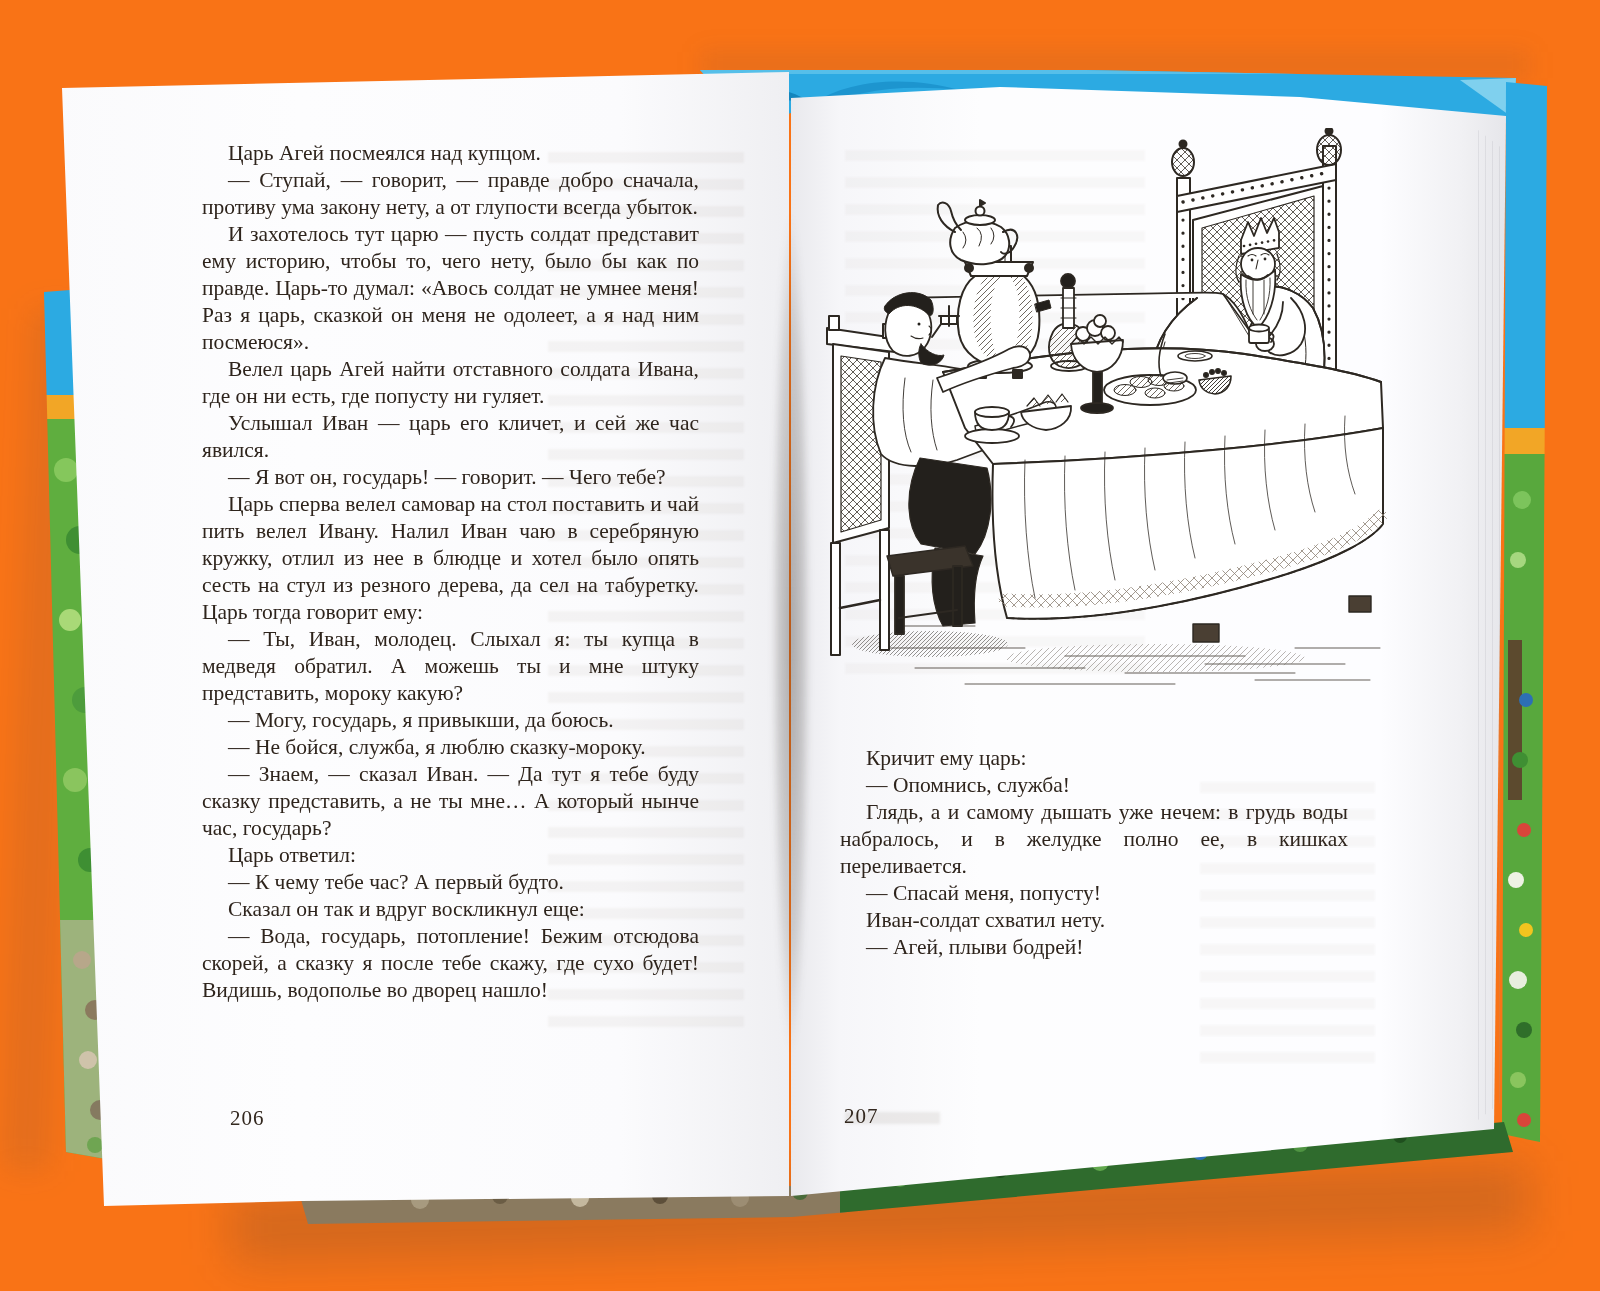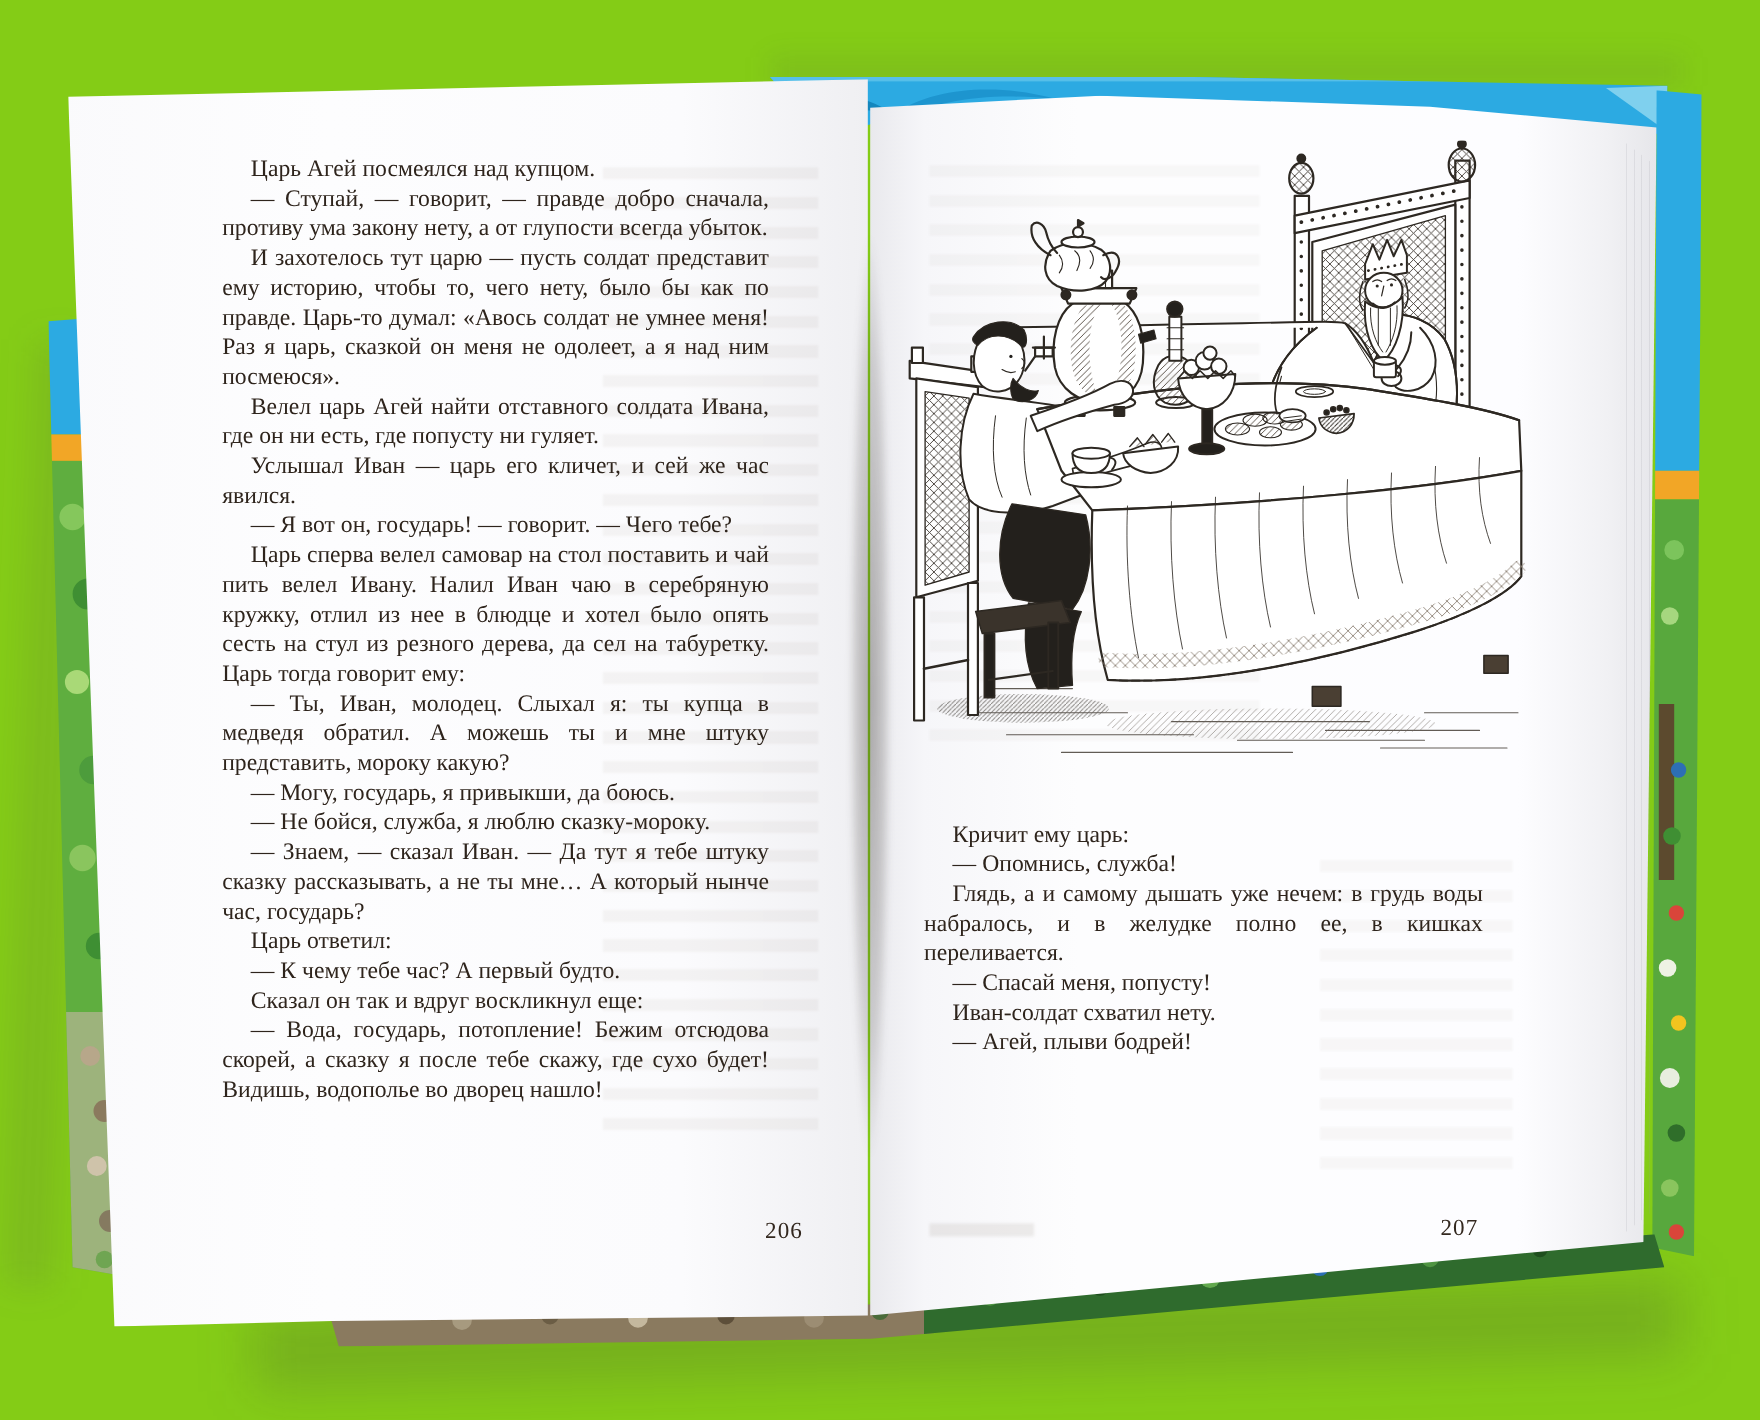--- a/index.html
+++ b/index.html
@@ -1,33 +1,33 @@
 <!DOCTYPE html>
 <html lang="ru"><head>
 <meta charset="utf-8">
 <style>
   html,body{margin:0;padding:0;background:#ffffff;}
-  .scene{position:relative;width:1600px;height:1291px;background:#84cc16;overflow:hidden;
+  .scene{position:relative;width:1600px;height:1291px;background:#f97316;overflow:hidden;
          font-family:"Liberation Serif","DejaVu Serif",serif;}
   .shadow{position:absolute;pointer-events:none;}
   .shadow-bottom{left:230px;top:1178px;width:1300px;height:70px;background:rgba(55,55,62,.20);filter:blur(24px);transform:rotate(-1.4deg);}
   .shadow-left{left:18px;top:310px;width:46px;height:860px;background:rgba(70,70,78,.13);filter:blur(16px);transform:rotate(2deg);}
   .shadow-top{left:700px;top:52px;width:830px;height:26px;background:rgba(70,70,78,.10);filter:blur(12px);}
   .cover-svg,.page,.gutter,.illu{position:absolute;left:0;top:0;}
   .page{width:1600px;height:1291px;}
   .page-left{clip-path:polygon(62px 88px,789px 72px,789px 1196px,302px 1201px,104px 1206px);
              background:linear-gradient(90deg,#ededf0 0px,#fafafc 40px,#fdfdfe 300px,#fbfbfd 620px,#efeff2 789px);}
   .page-right{clip-path:polygon(791px 98px,1000px 87px,1300px 97px,1506px 116px,1494px 1129px,791px 1196px);
               background:linear-gradient(90deg,#e9e9ed 791px,#f6f6f9 840px,#fdfdfe 980px,#fdfdff 1380px,#f1f1f4 1460px,#e6e6ea 1506px);}
   .gutter{left:770px;top:70px;width:42px;height:1126px;background:radial-gradient(ellipse 60% 50% at 50% 50%,rgba(45,40,35,.34),rgba(45,40,35,.16) 55%,rgba(45,40,35,0) 75%);filter:blur(3px);}
   .text-block{position:absolute;color:#2e241c;font-size:21.5px;line-height:27px;text-align:justify;}
   .text-block p{margin:0;text-indent:26px;hyphens:auto;}
   .tb-left{left:202px;top:140px;width:497px;}
   .tb-right{left:840px;top:745px;width:508px;}
-  .pageno{position:absolute;color:#33281f;font-size:21px;text-align:right;letter-spacing:1px;}
+  .pageno{position:absolute;color:#33281f;font-size:21px;text-align:left;letter-spacing:1px;}
   .pn-left{left:230px;top:1106px;width:500px;}
   .pn-right{left:844px;top:1104px;width:500px;}
   .ghost{position:absolute;pointer-events:none;opacity:.55;filter:blur(1.2px);}
   .ghost-lines{background:repeating-linear-gradient(180deg,rgba(118,98,78,.10) 0 11px,rgba(118,98,78,0) 11px 27px);}
   .g1{left:548px;top:152px;width:196px;height:880px;}
   .g2{left:845px;top:150px;width:300px;height:540px;opacity:.4;}
   .g3{left:1200px;top:782px;width:175px;height:290px;opacity:.45;}
   .g4{left:845px;top:1112px;width:95px;height:12px;background:rgba(120,105,90,.22);filter:blur(1.5px);}
   .illu{left:825px;top:128px;width:580px;height:580px;}
   .edge-lines{position:absolute;left:1478px;top:130px;width:26px;height:990px;pointer-events:none;
@@ -127,21 +127,21 @@
         <p>Царь Агей посмеялся над купцом.</p>
         <p>— Ступай, — говорит, — правде добро сначала, противу ума закону нету, а от глупости всегда убыток.</p>
         <p>И захотелось тут царю — пусть солдат представит ему историю, чтобы то, чего нету, было бы как по правде. Царь-то думал: «Авось солдат не умнее меня! Раз я царь, сказкой он меня не одолеет, а я над ним посмеюся».</p>
         <p>Велел царь Агей найти отставного солдата Ивана, где он ни есть, где попусту ни гуляет.</p>
         <p>Услышал Иван — царь его кличет, и сей же час явился.</p>
         <p>— Я вот он, государь! — говорит. — Чего тебе?</p>
         <p>Царь сперва велел самовар на стол поставить и чай пить велел Ивану. Налил Иван чаю в серебряную кружку, отлил из нее в блюдце и хотел было опять сесть на стул из резного дерева, да сел на табуретку. Царь тогда говорит ему:</p>
         <p>— Ты, Иван, молодец. Слыхал я: ты купца в медведя обратил. А можешь ты и мне штуку представить, мороку какую?</p>
         <p>— Могу, государь, я привыкши, да боюсь.</p>
         <p>— Не бойся, служба, я люблю сказку-мороку.</p>
-        <p>— Знаем, — сказал Иван. — Да тут я тебе штуку сказку рассказывать, а не ты мне… А который нынче час, государь?</p>
+        <p>— Знаем, — сказал Иван. — Да тут я тебе буду сказку представить, а не ты мне… А который нынче час, государь?</p>
         <p>Царь ответил:</p>
         <p>— К чему тебе час? А первый будто.</p>
         <p>Сказал он так и вдруг воскликнул еще:</p>
         <p>— Вода, государь, потопление! Бежим отсюдова скорей, а сказку я после тебе скажу, где сухо будет! Видишь, водополье во дворец нашло!</p>
       </div>
     <div class="pageno pn-left">206</div>
   </div>
 
   <div class="page page-right">
     <div class="ghost ghost-lines g2"></div>

